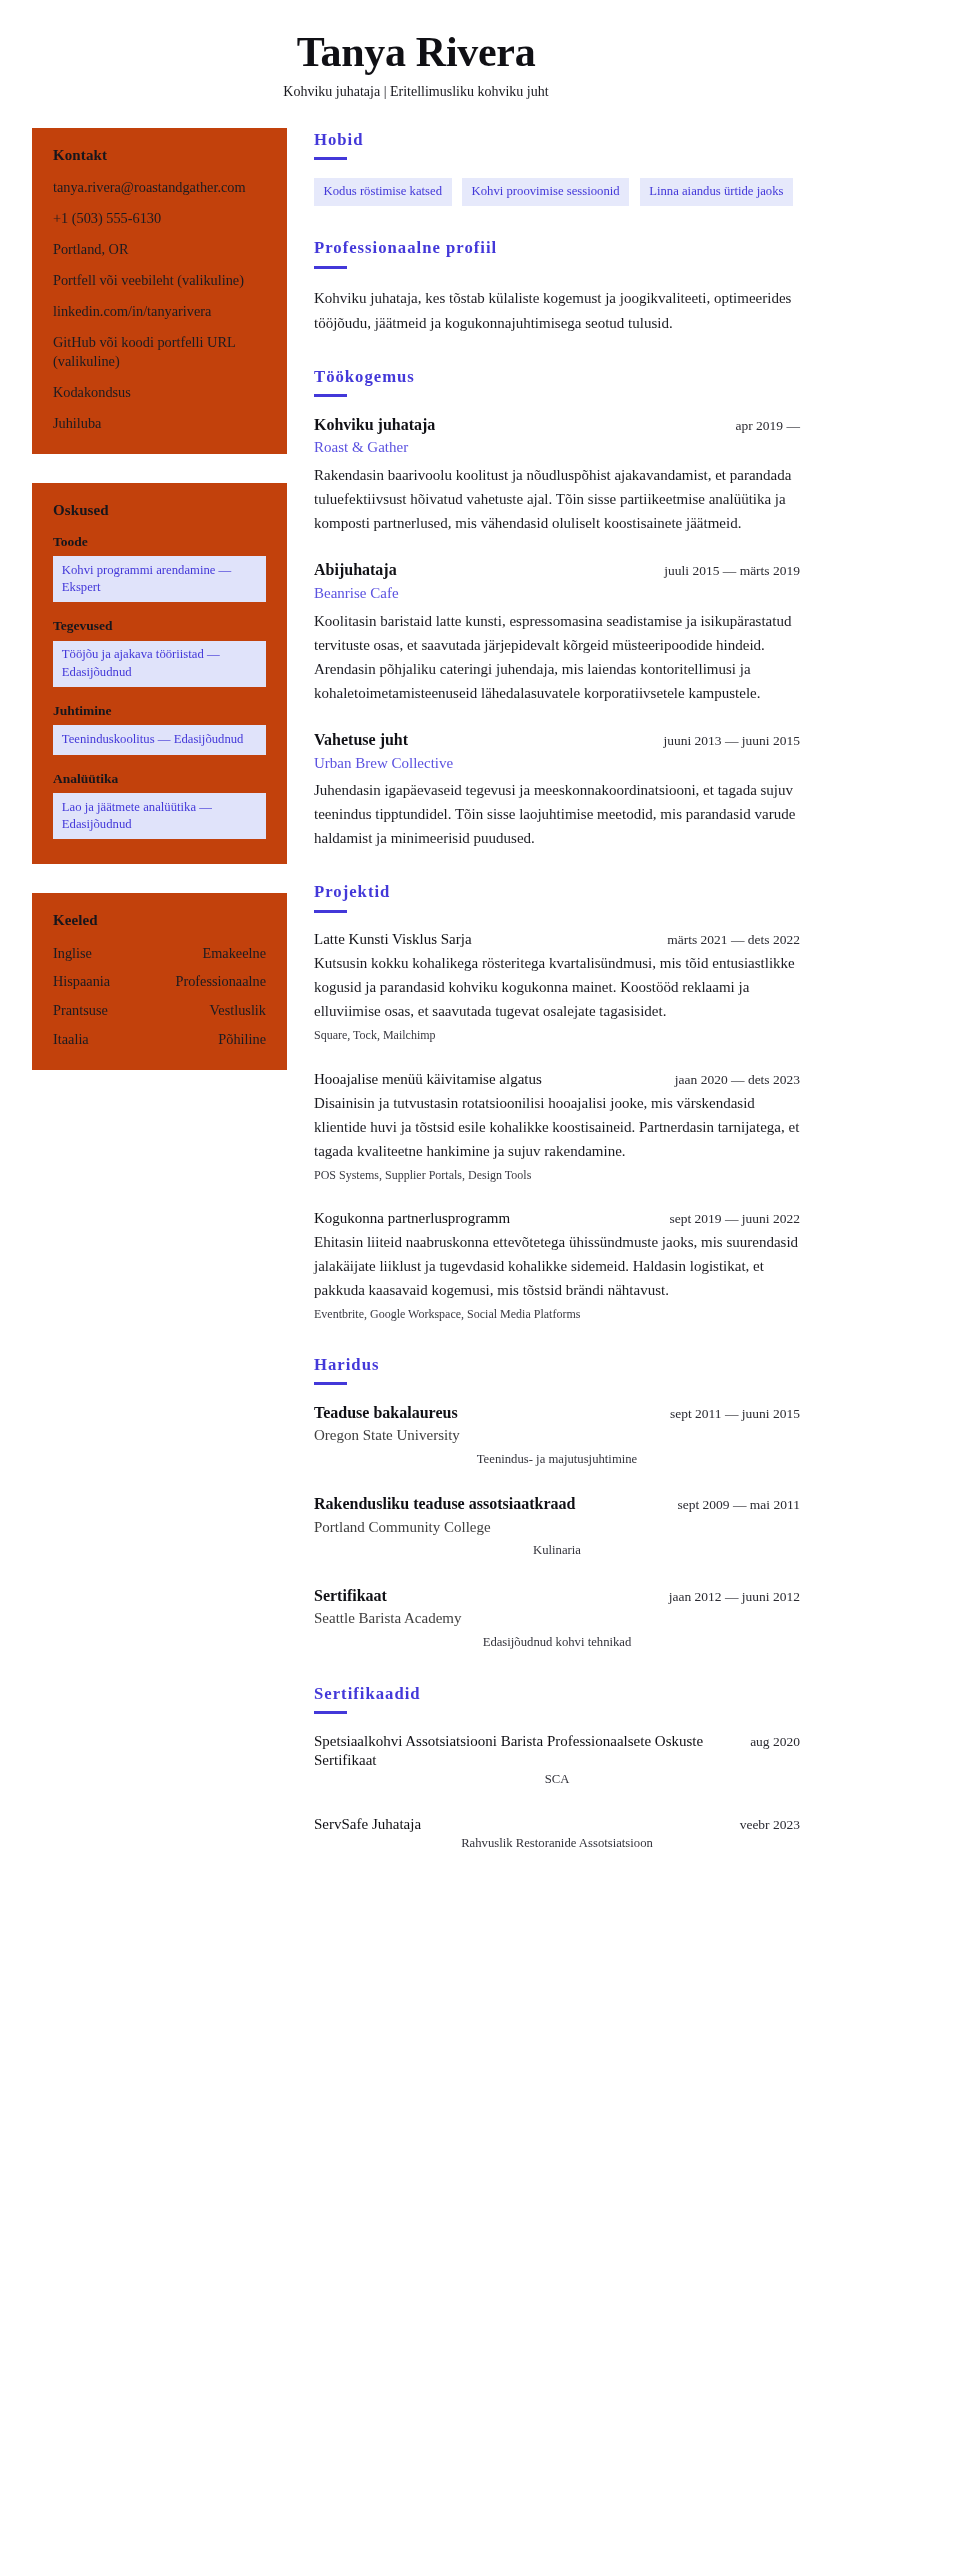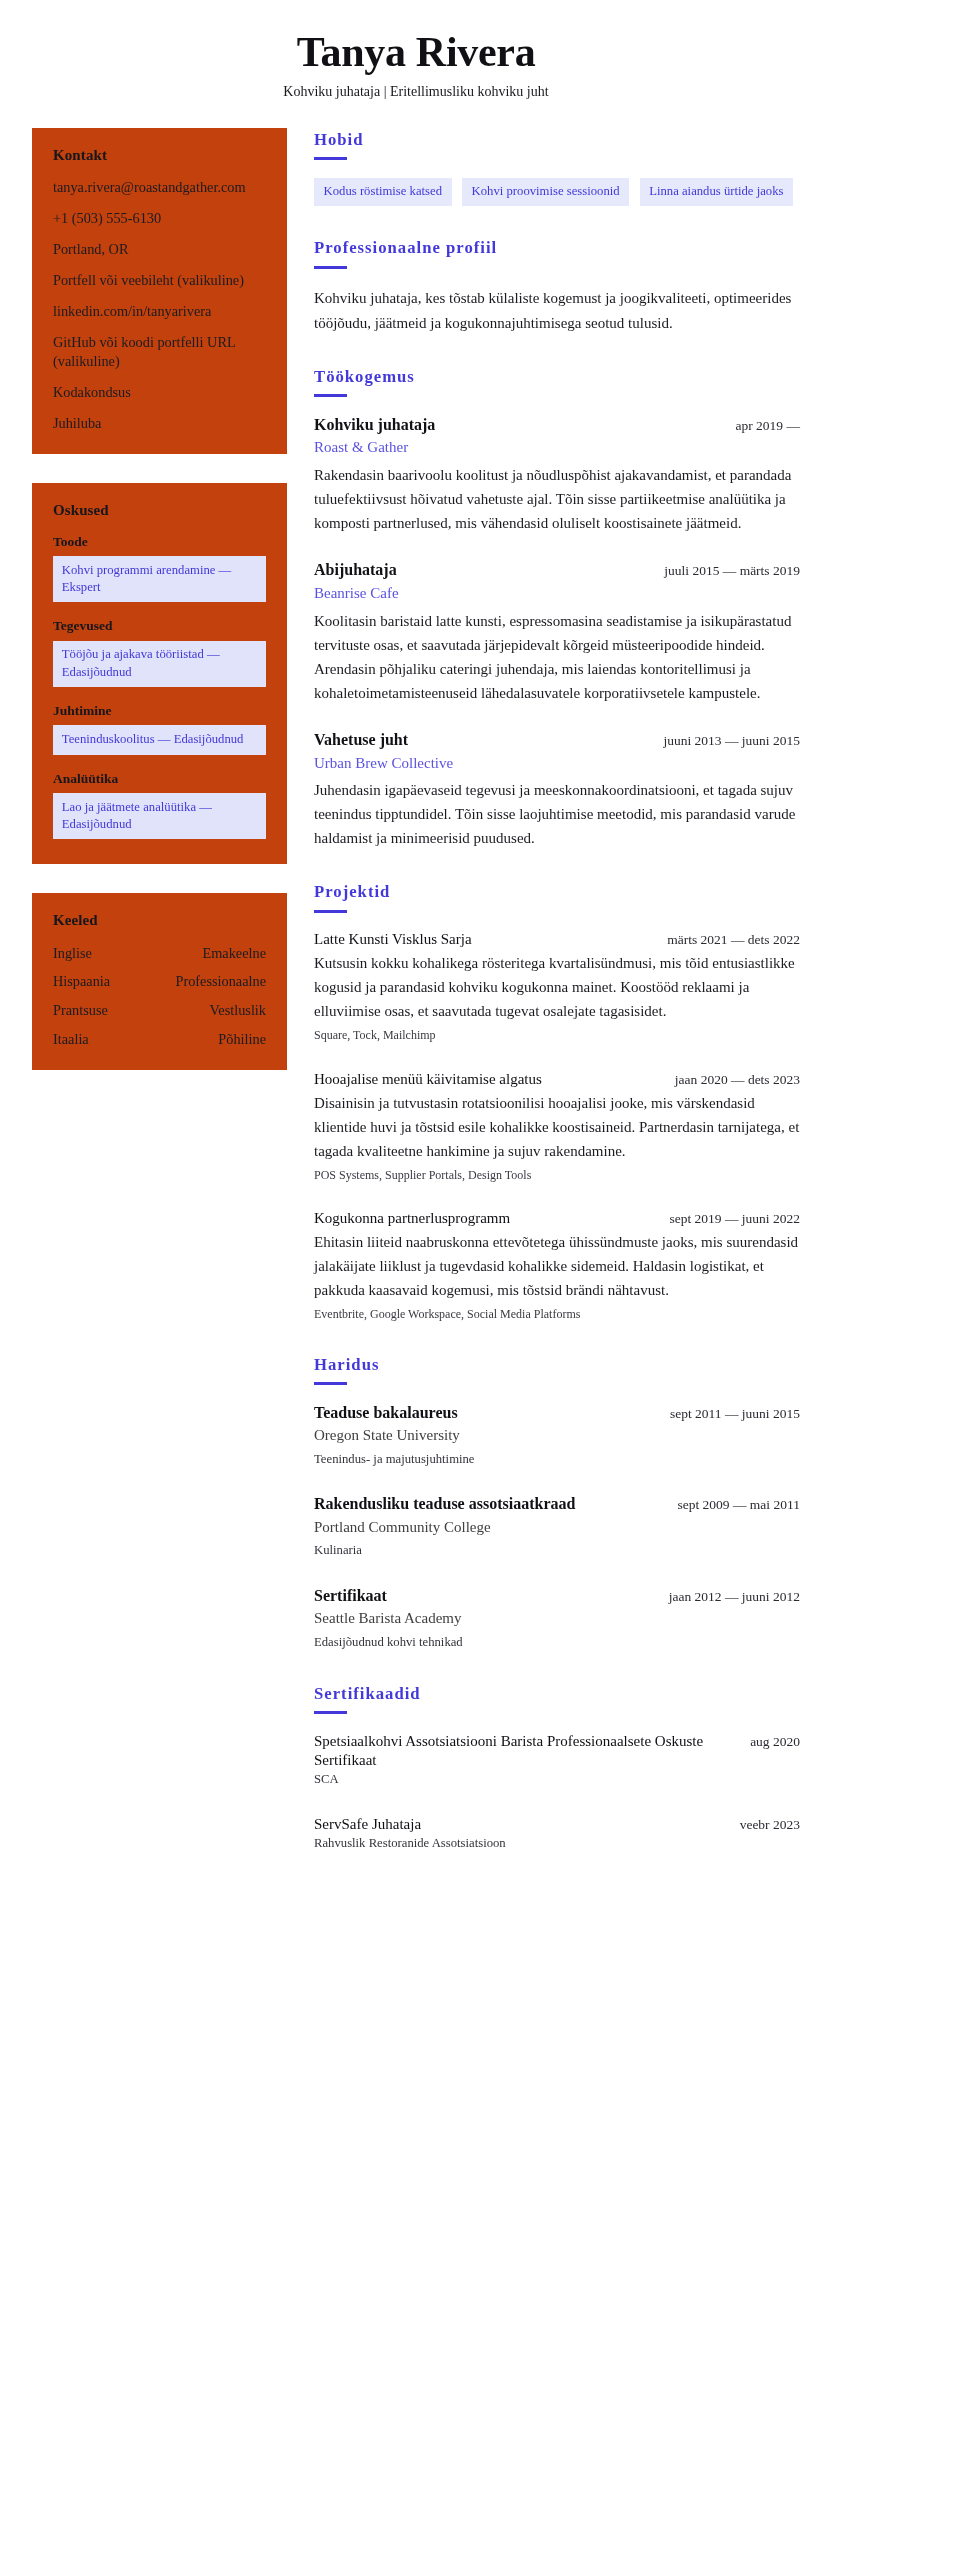--- a/index.html
+++ b/index.html
@@ -197,20 +197,21 @@
     margin: 1.6px 0 4.8px 0;
   }
   .entry-org.dark {
     color: #404040;
   }
   .entry-sub {
     font-size: 12.7px;
     color: #33333b;
     line-height: 1.4;
     margin: 0.8px 0 0 0;
+    text-align: center;
   }
   .entry-desc {
     font-size: 15px;
     line-height: 1.6;
     color: #1b1b21;
     margin: 1.6px 0 0 0;
     max-width: 550px;
   }
   .entry-tech {
     font-size: 12px;

